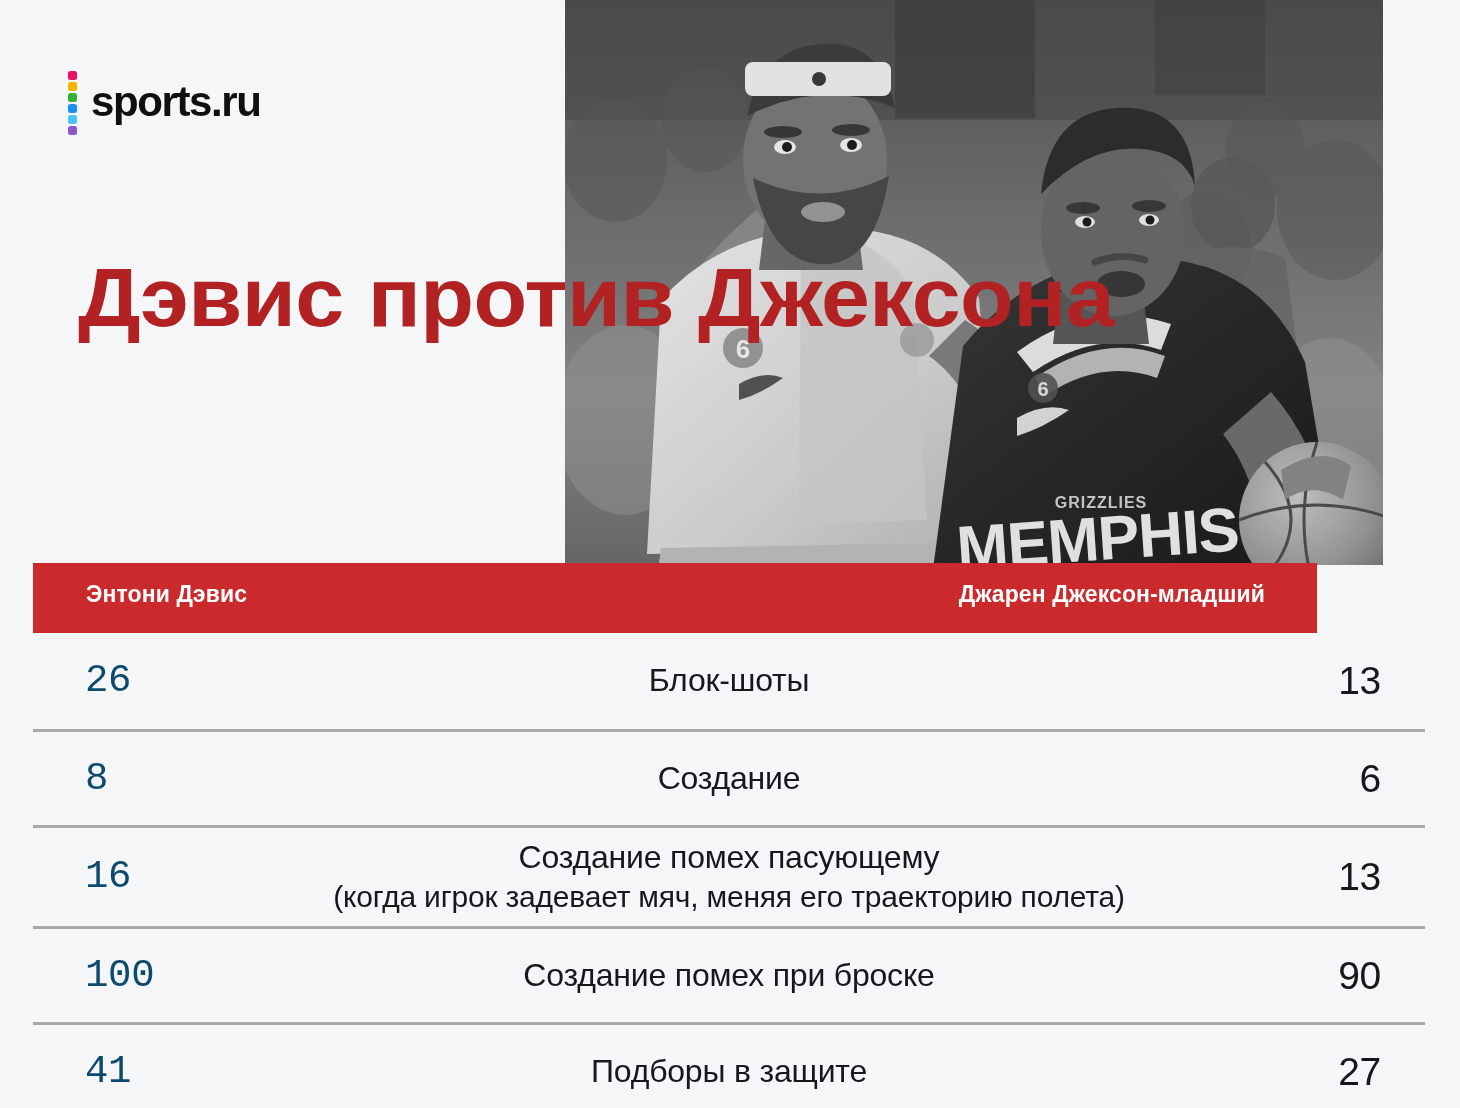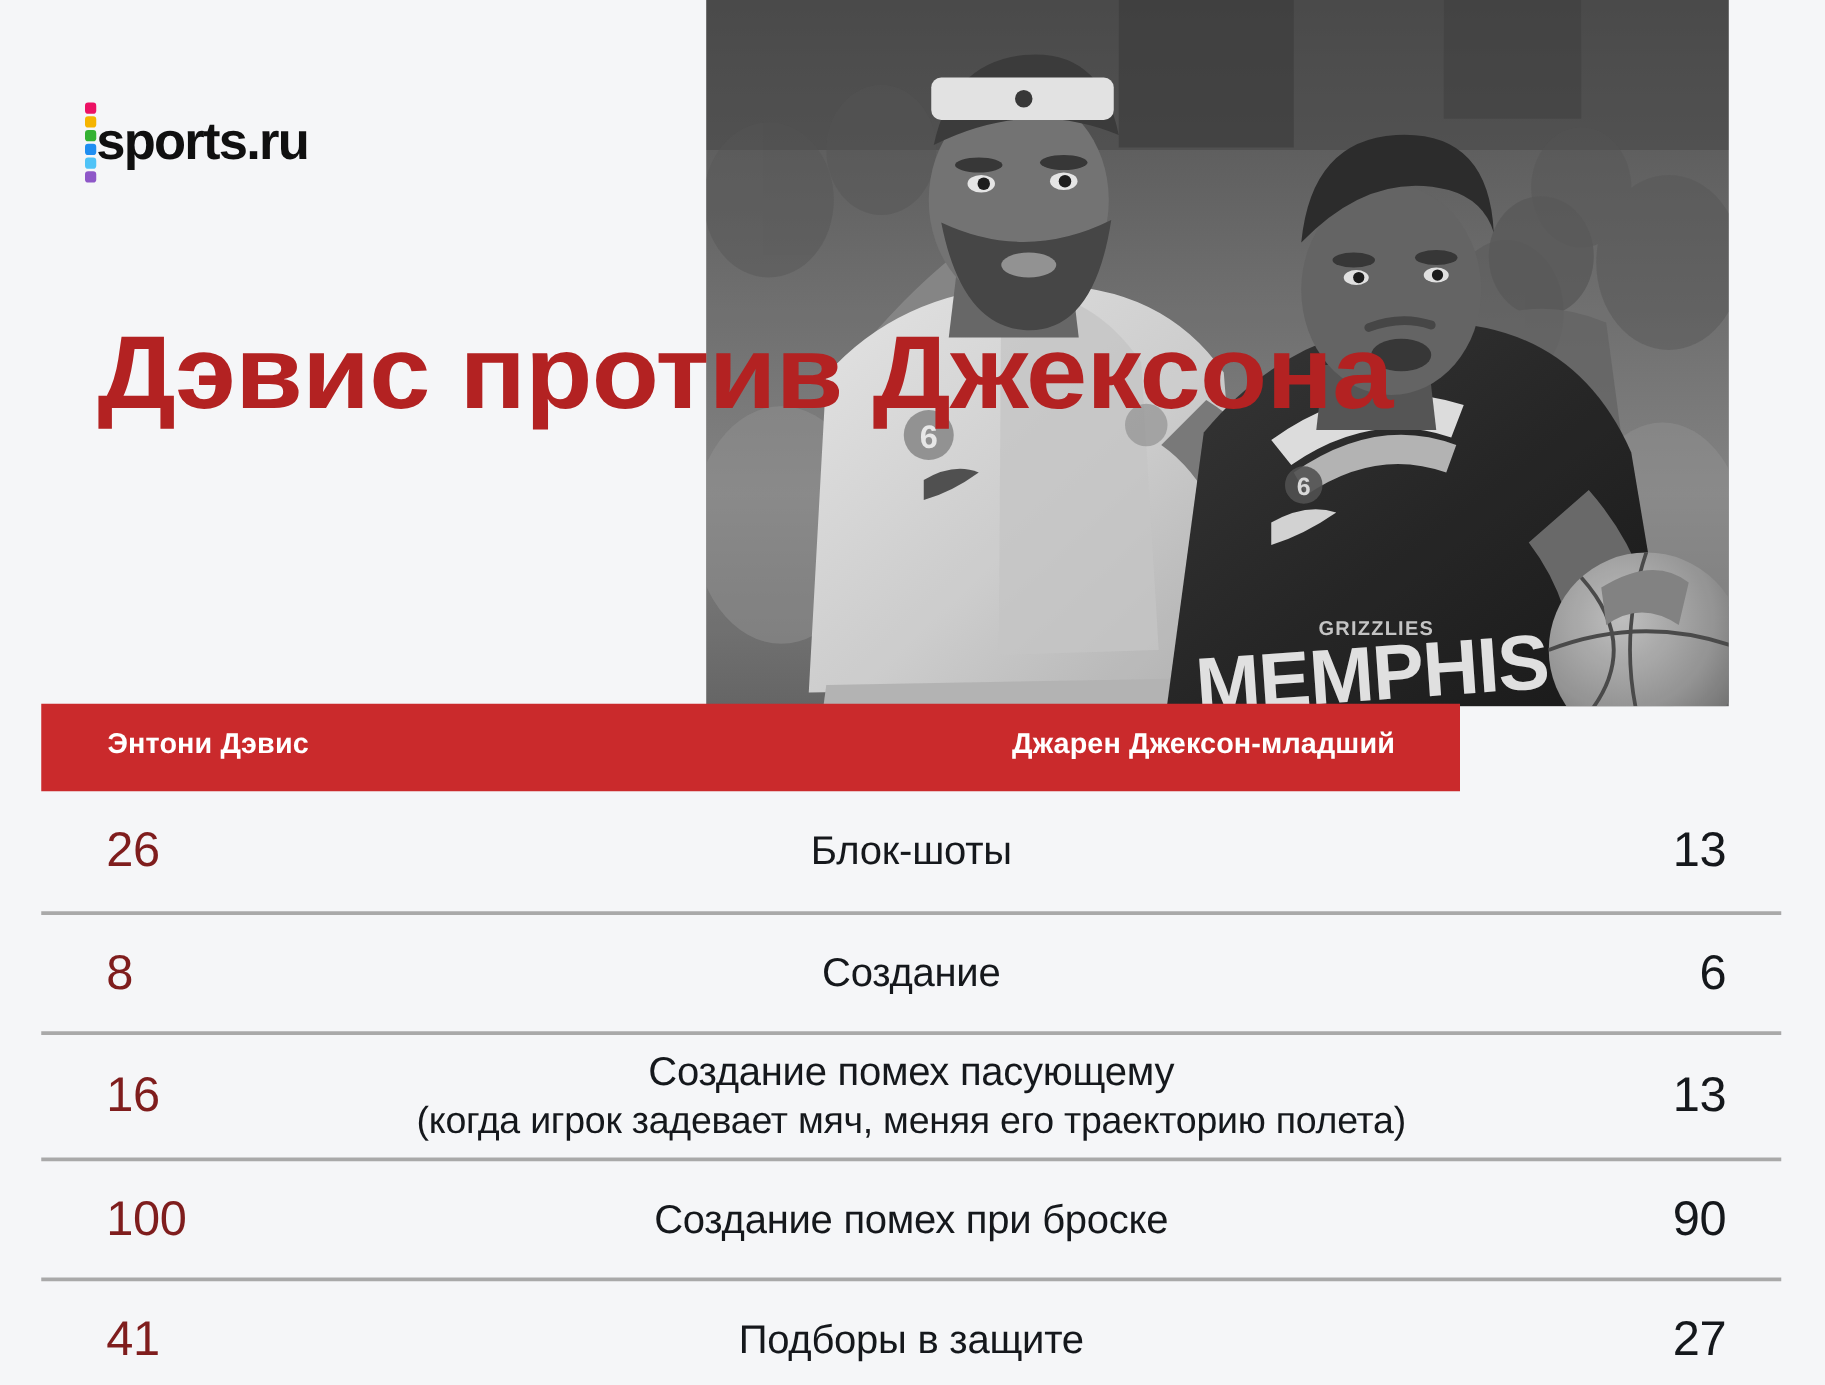--- a/index.html
+++ b/index.html
@@ -36,23 +36,24 @@
     overflow: hidden;
     background: #7d7d7d;
     filter: grayscale(100%);
   }
   .photo svg { display: block; width: 818px; height: 565px; }
 
   
   .logo {
     position: absolute;
     left: 68px;
-    top: 80px;
+    top: 69px;
     display: flex;
     align-items: center;
+    gap: 14px;
   }
   .logo-dots {
     display: flex;
     flex-direction: column;
     gap: 2px;
     padding-top: 2px;
   }
   .logo-dots i {
     display: block;
     width: 9px;
@@ -83,21 +84,21 @@
     white-space: nowrap;
     z-index: 5;
     font-family: "Liberation Sans", "DejaVu Sans", sans-serif;
   }
 
   
   .header-bar {
     position: absolute;
     left: 33px;
     top: 563px;
-    width: 1135px;
+    width: 1284px;
     height: 70px;
     background: #ca2a2c;
     z-index: 6;
     display: flex;
     align-items: center;
     justify-content: space-between;
     padding: 0 52px 8px 53px;
   }
   .header-bar .hb-name {
     color: #ffffff;
@@ -121,23 +122,24 @@
     grid-template-columns: 220px 1fr 220px;
     align-items: center;
     min-height: 96px;
     padding: 10px 0;
   }
   .row + .row { border-top: 3px solid #a9a9a9; }
 
   .cell-left {
     font-size: 39px;
     font-weight: 400;
-    color: #7f1d1d;
+    color: #0c4a6e;
     padding-left: 52px;
     letter-spacing: -0.3px;
+    font-family: Liberation Mono, monospace;
   }
   .cell-right {
     font-size: 39px;
     font-weight: 400;
     color: #15181c;
     text-align: right;
     padding-right: 44px;
     letter-spacing: -0.3px;
   }
   .cell-mid {

